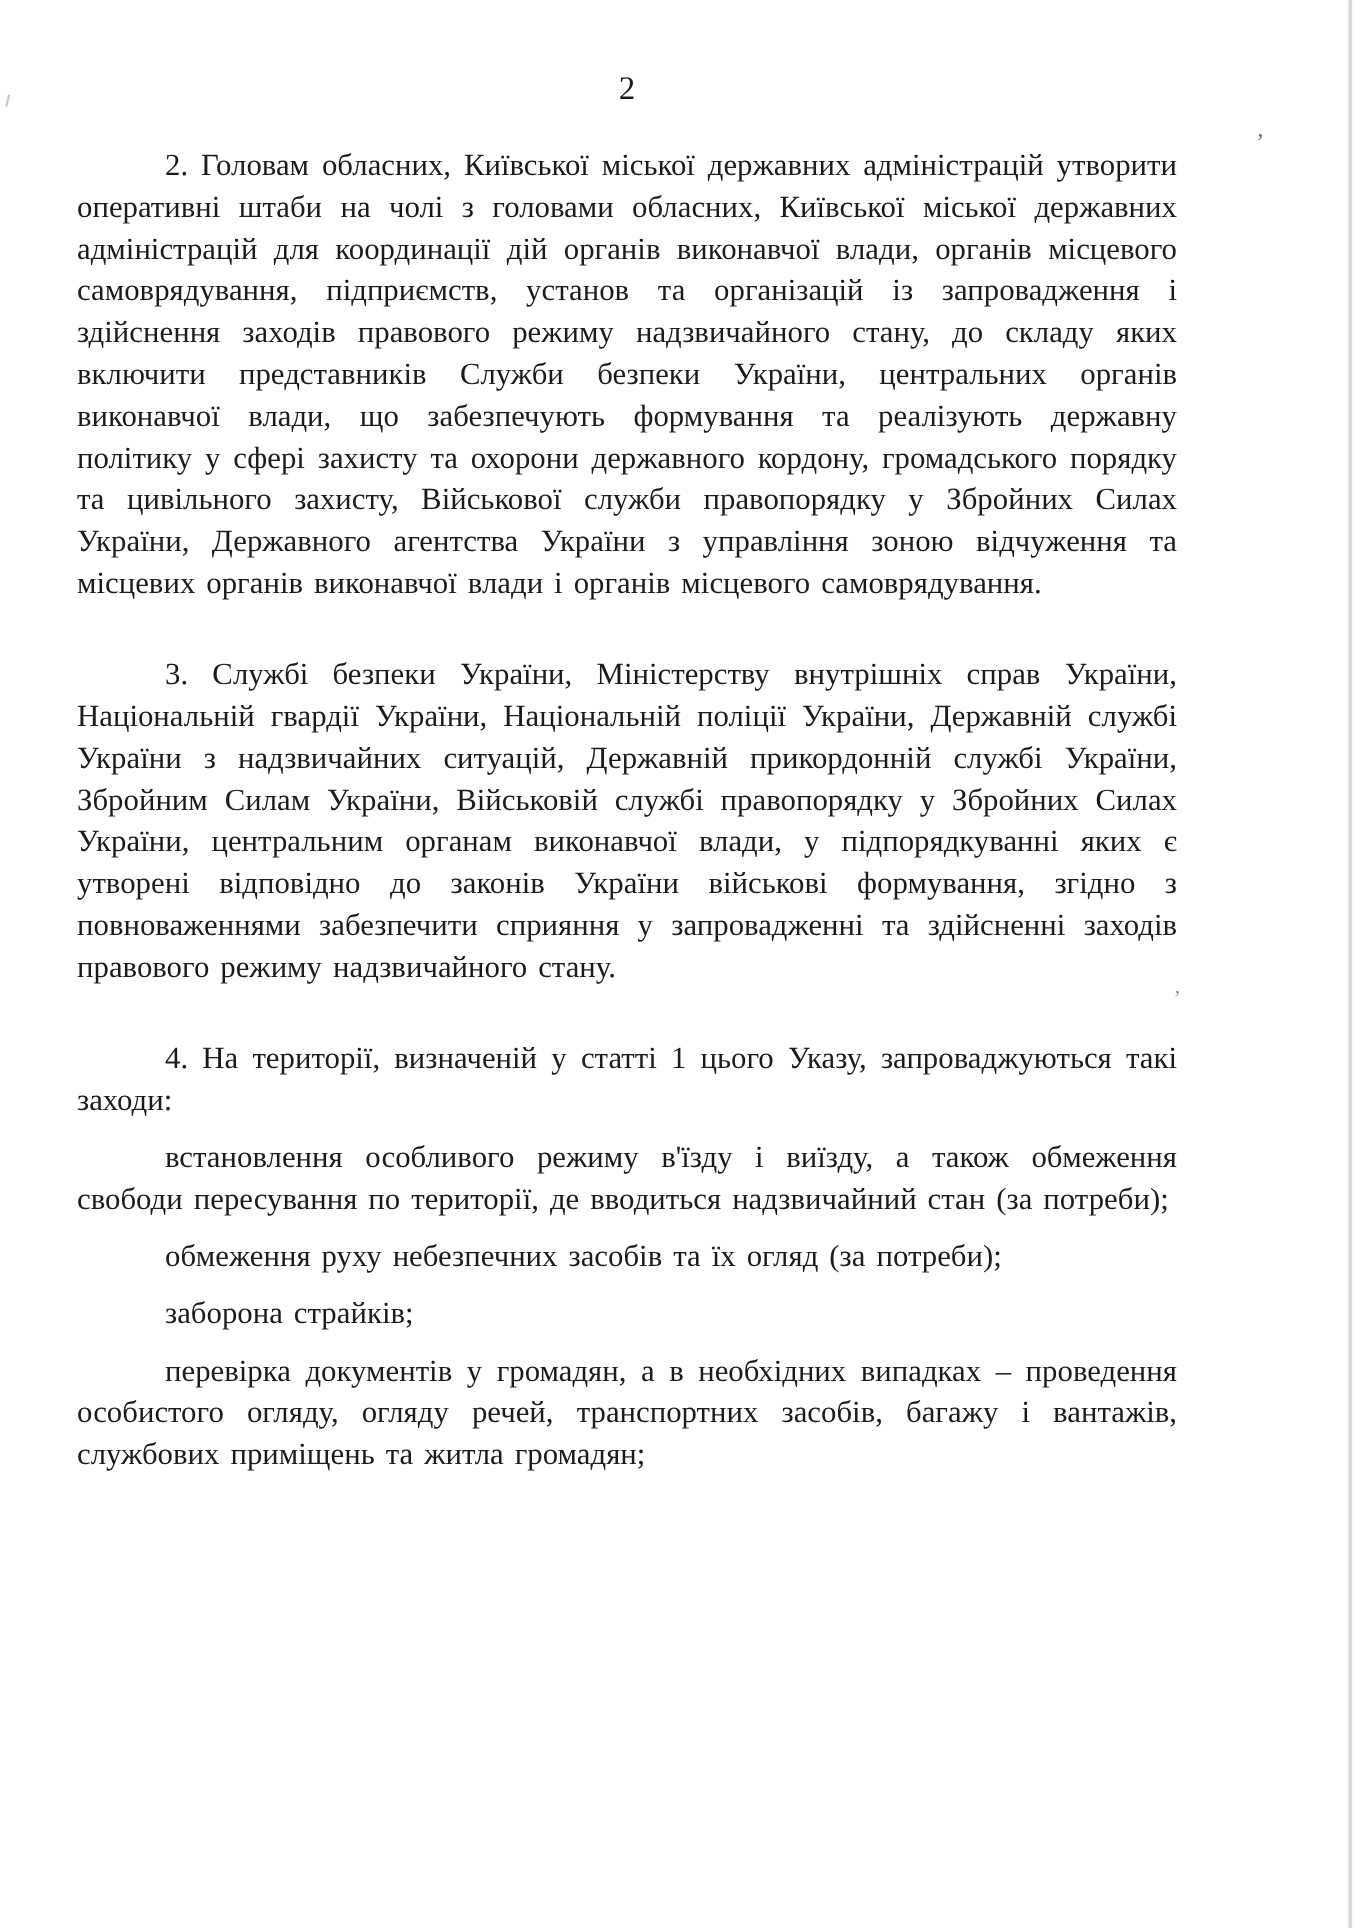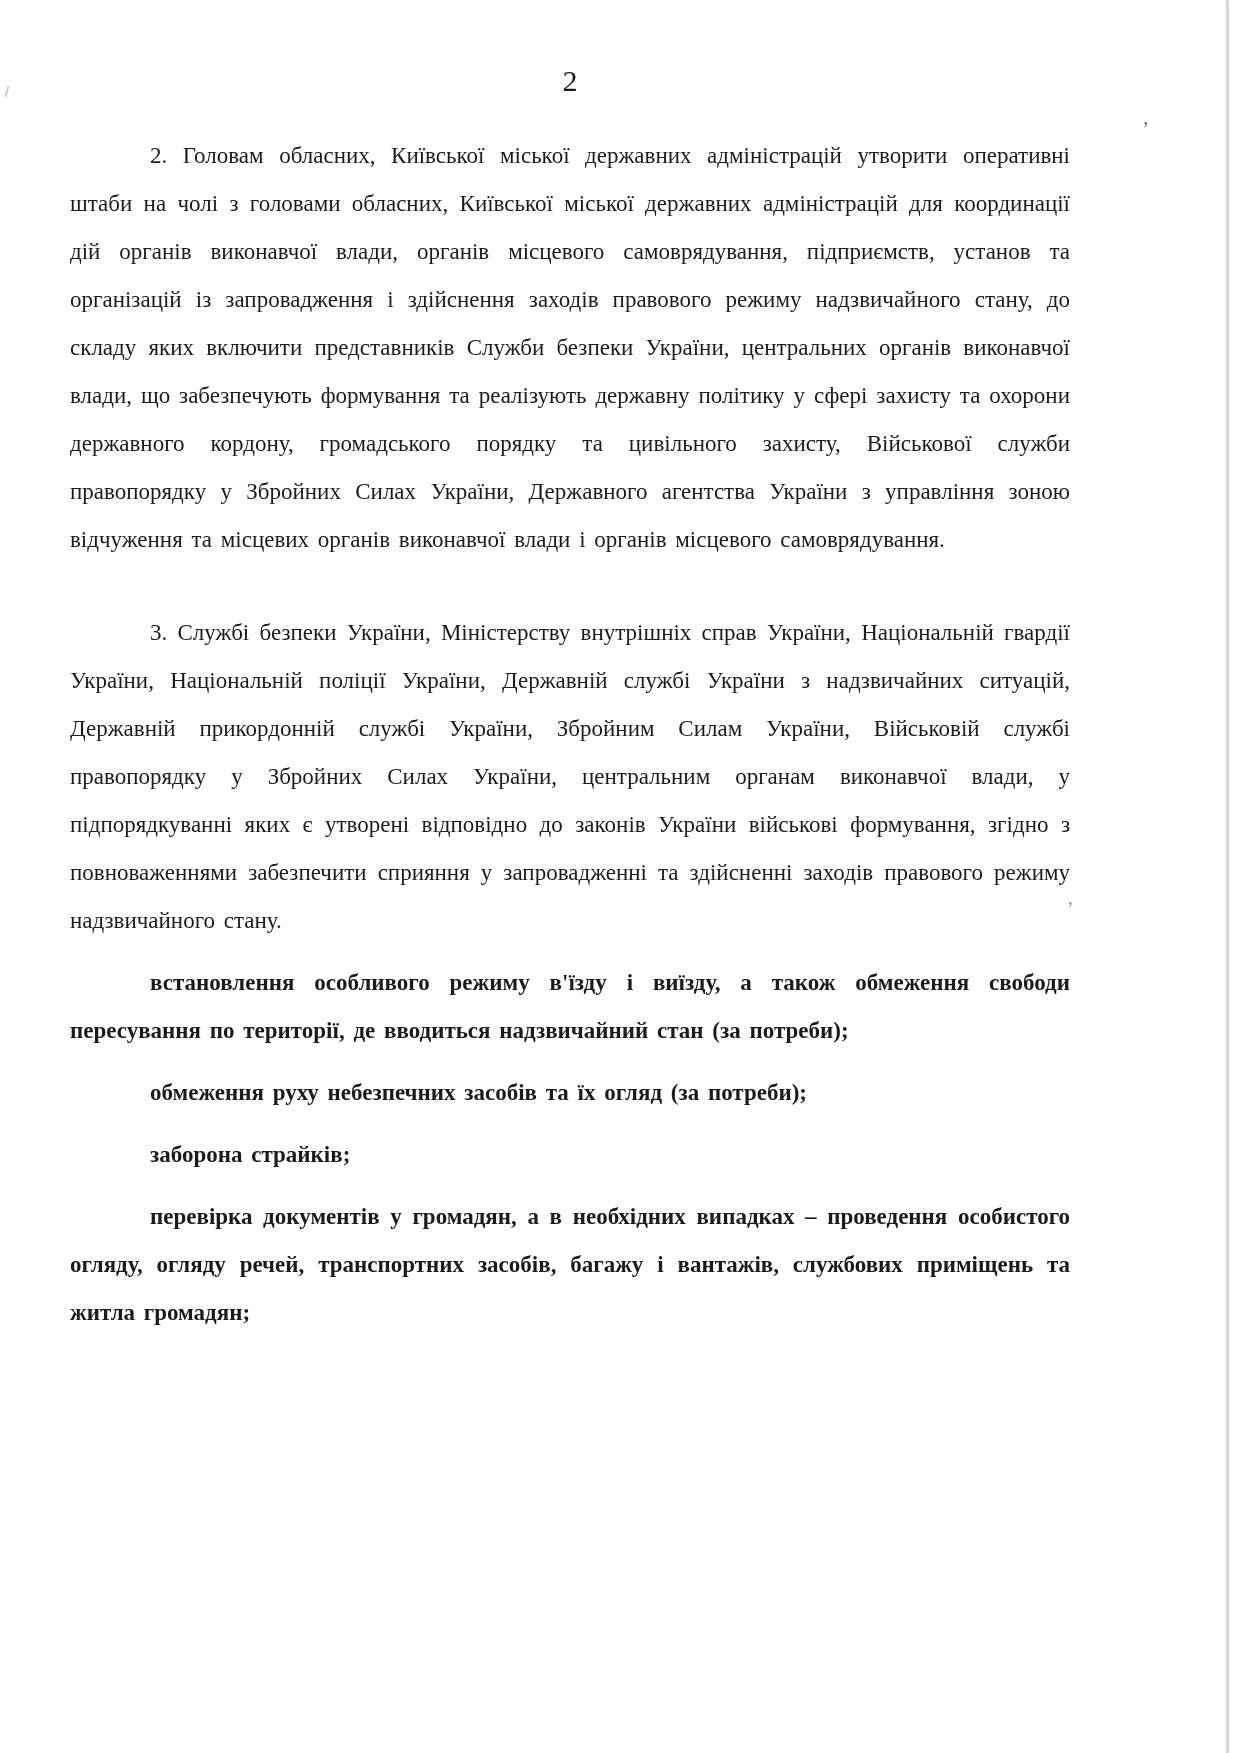--- a/index.html
+++ b/index.html
@@ -51,45 +51,46 @@
     width: 1000px;
   }
   .page-number {
     margin: 0 0 34px 0;
     text-align: center;
     font-size: 30px;
     line-height: 34px;
   }
   .column p {
     margin: 0;
-    font-size: 23px;
-    line-height: 48px;
+    font-size: 28px;
+    line-height: 38px;
     text-align: justify;
     text-indent: 80px;
     word-spacing: 3px;
     hyphens: none;
   }
   .column p.numbered { margin-top: 45px; }
   .column p.first   { margin-top: 0; }
-  .column p.item    { margin-top: 14px; font-weight: bold; }
+  .column p.item    { margin-top: 14px; }
 </style>
 </head>
 <body>
 
 <div class="page">
 
   <div class="edge-line"></div>
   <div class="left-tick"></div>
   <span class="mark top-right">ʼ</span>
   <span class="mark mid-right">,</span>
 
   <div class="column">
     <div class="page-number">2</div>
 
     <p class="numbered first">2. Головам обласних, Київської міської державних адміністрацій утворити оперативні штаби на чолі з головами обласних, Київської міської державних адміністрацій для координації дій органів виконавчої влади, органів місцевого самоврядування, підприємств, установ та організацій із запровадження і здійснення заходів правового режиму надзвичайного стану, до складу яких включити представників Служби безпеки України, центральних органів виконавчої влади, що забезпечують формування та реалізують державну політику у сфері захисту та охорони державного кордону, громадського порядку та цивільного захисту, Військової служби правопорядку у Збройних Силах України, Державного агентства України з управління зоною відчуження та місцевих органів виконавчої влади і органів місцевого самоврядування.</p>
     <p class="numbered">3. Службі безпеки України, Міністерству внутрішніх справ України, Національній гвардії України, Національній поліції України, Державній службі України з надзвичайних ситуацій, Державній прикордонній службі України, Збройним Силам України, Військовій службі правопорядку у Збройних Силах України, центральним органам виконавчої влади, у підпорядкуванні яких є утворені відповідно до законів України військові формування, згідно з повноваженнями забезпечити сприяння у запровадженні та здійсненні заходів правового режиму надзвичайного стану.</p>
+    <p class="numbered">4. На території, визначеній у статті 1 цього Указу, запроваджуються такі заходи:</p>
     <p class="item">встановлення особливого режиму в'їзду і виїзду, а також обмеження свободи пересування по території, де вводиться надзвичайний стан (за потреби);</p>
     <p class="item">обмеження руху небезпечних засобів та їх огляд (за потреби);</p>
     <p class="item">заборона страйків;</p>
     <p class="item">перевірка документів у громадян, а в необхідних випадках – проведення особистого огляду, огляду речей, транспортних засобів, багажу і вантажів, службових приміщень та житла громадян;</p>
   </div>
 
 </div>
 
 </body></html>

